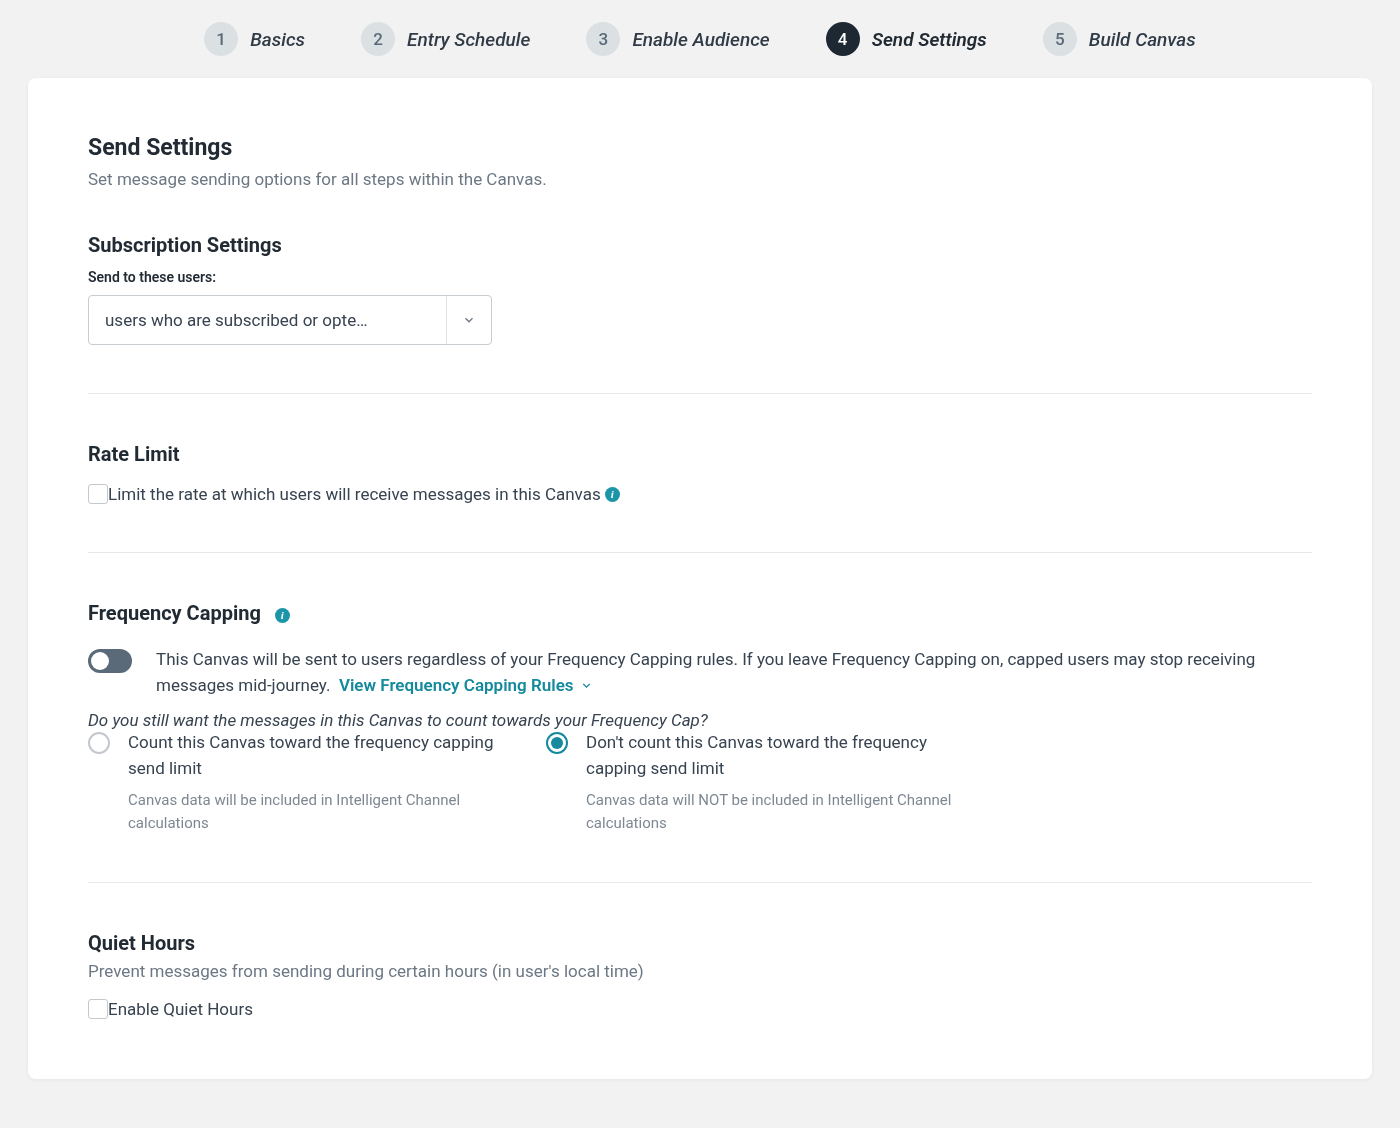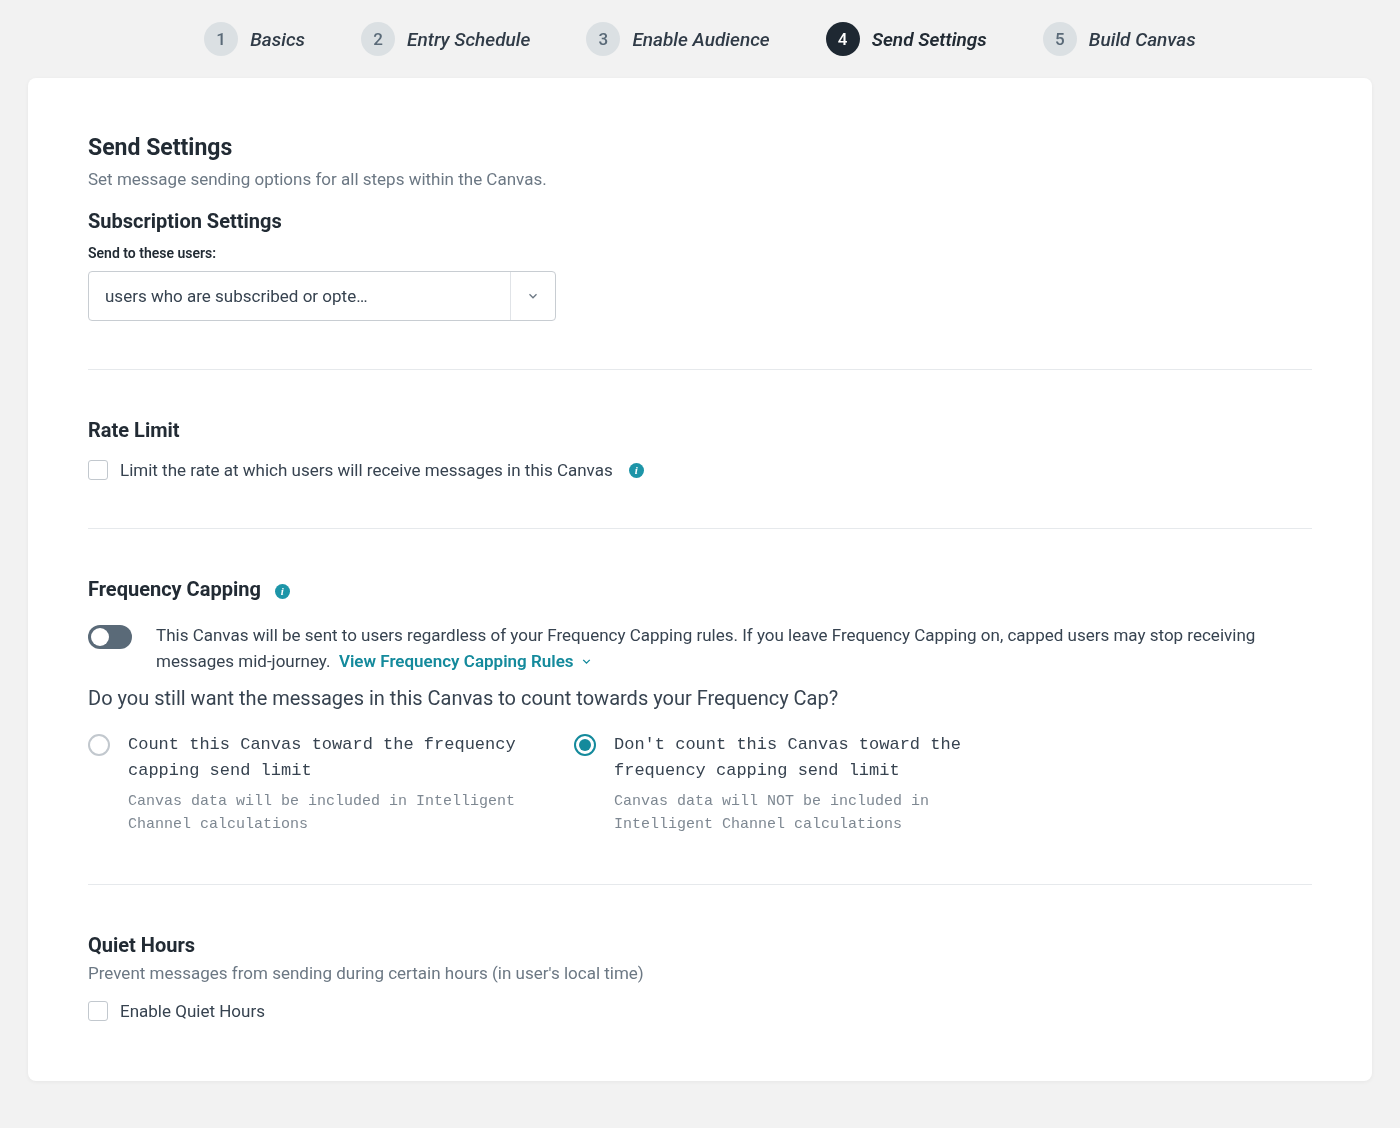--- a/index.html
+++ b/index.html
@@ -63,40 +63,40 @@
 
   h2.section-title {
     font-size: 23px;
     font-weight: 700;
     color: #222b34;
     margin-bottom: 8px;
   }
   .section-subtitle {
     color: #6c7884;
     font-size: 17px;
-    margin-bottom: 20px;
+    margin-bottom: 44px;
   }
 
   h3.sub-section {
     font-size: 20px;
     font-weight: 700;
     color: #222b34;
     margin-bottom: 12px;
   }
   .field-label {
     font-weight: 600;
     font-size: 14px;
     color: #222b34;
     margin-bottom: 10px;
   }
 
   
   .select-wrap {
     position: relative;
-    width: 468px;
+    width: 404px;
     border: 1px solid #c8cdd2;
     border-radius: 4px;
     display: flex;
     align-items: center;
   }
   .select-text {
     flex: 1;
     padding: 14px 16px;
     font-size: 17px;
     color: #374350;
@@ -115,21 +115,20 @@
   .divider {
     border: none;
     border-top: 1px solid #e6e9ec;
     margin: 48px 0 48px 0;
   }
 
   
   .checkbox-row {
     display: flex;
     align-items: center;
-    gap: 12px;
   }
   .checkbox {
     width: 20px;
     height: 20px;
     border: 1px solid #c2c8ce;
     border-radius: 3px;
     background: #fff;
     flex-shrink: 0;
     cursor: pointer;
   }
@@ -200,30 +199,29 @@
   .link {
     color: #148a9c;
     font-weight: 600;
     cursor: pointer;
     display: inline-flex;
     align-items: center;
     gap: 6px;
   }
 
   .question-text {
-    font-size: 20px;
-    color: #374350;
-    margin-bottom: 22px;
+    font-size: 17px;
+    color: #374350;
+    font-style: italic;
   }
 
   
   .radio-grid {
     display: flex;
-    gap: 56px;
-    font-family: Liberation Mono, monospace;
+    gap: 28px;
   }
   .radio-option {
     display: flex;
     align-items: flex-start;
     gap: 18px;
     width: 430px;
     cursor: pointer;
   }
   .radio {
     width: 22px;

